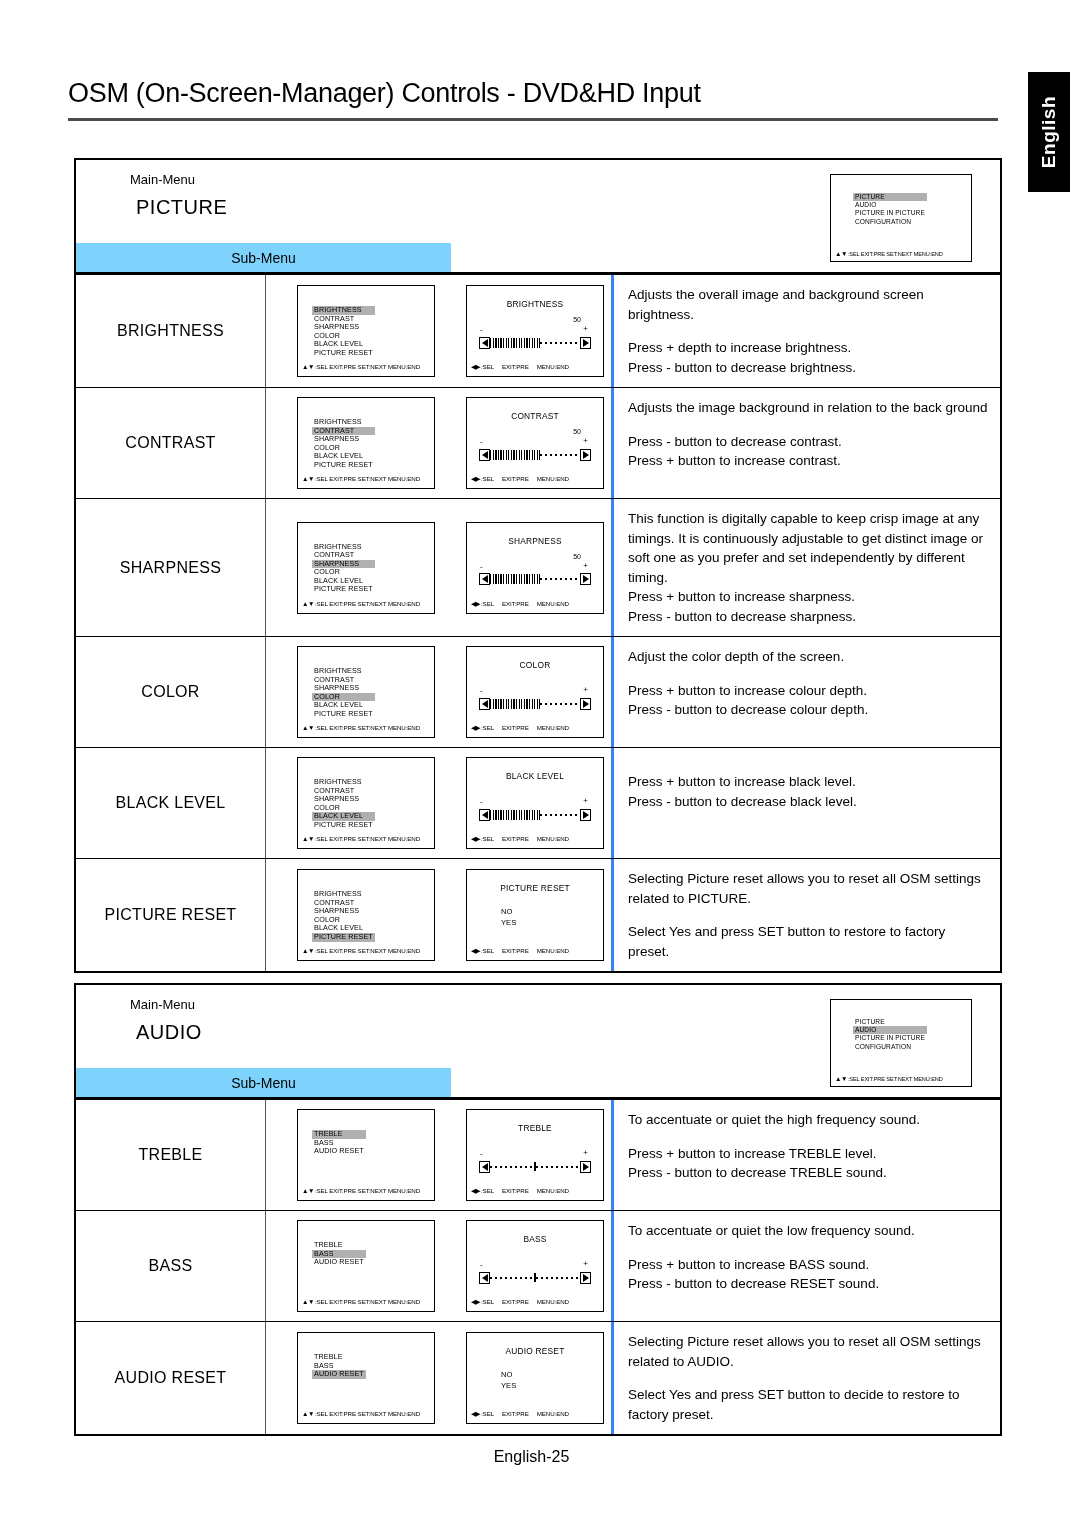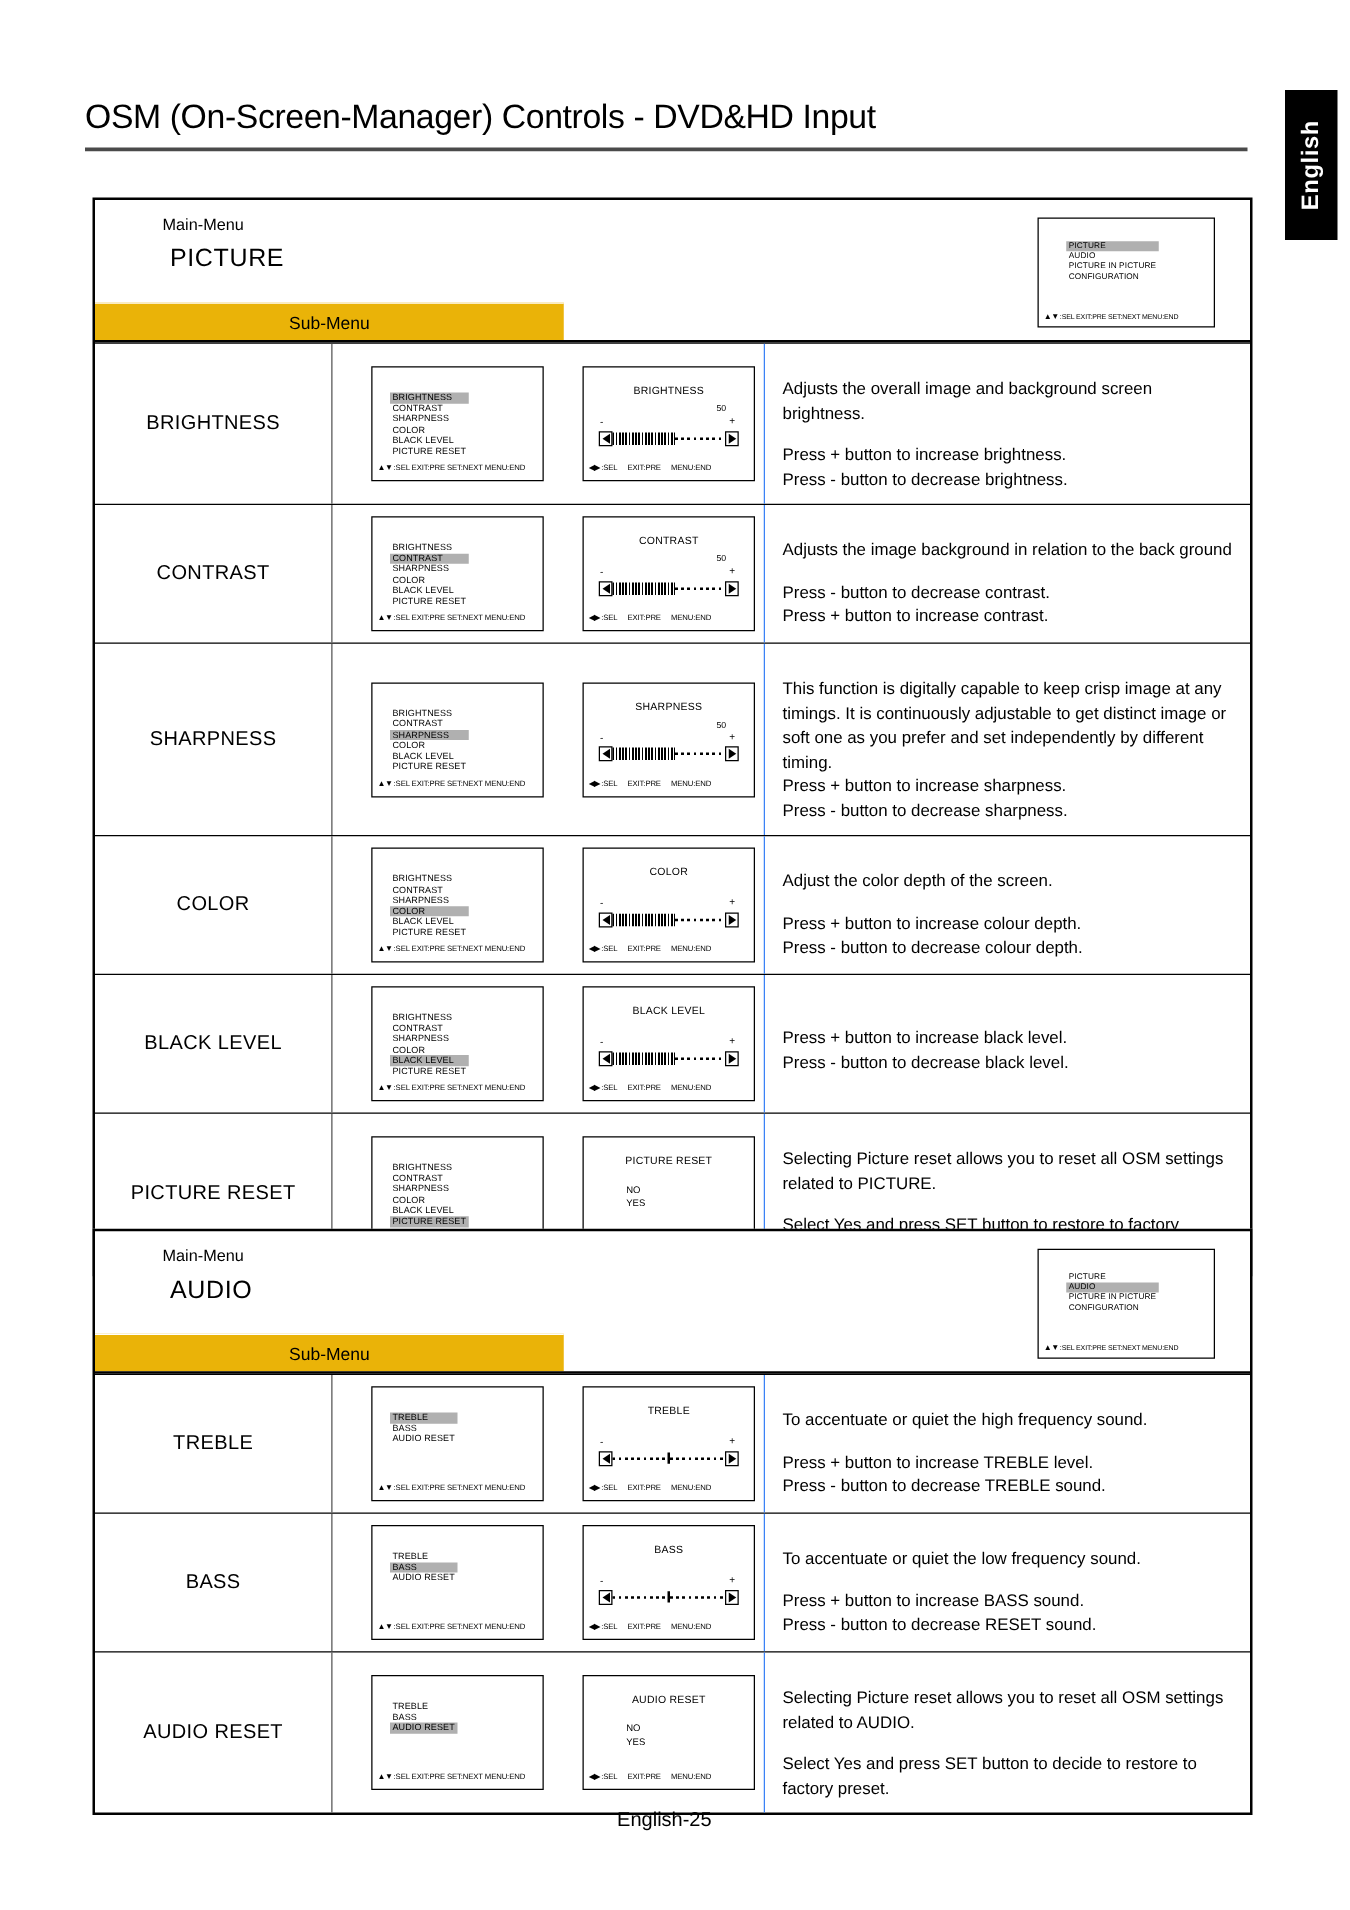--- a/index.html
+++ b/index.html
@@ -51,21 +51,21 @@
     position:absolute; left:18px; top:12px;
     font-size:13px;
     margin-left:36px;
   }
   .main-menu-name {
     position:absolute; left:60px; top:36px;
     font-size:20px; letter-spacing:0.5px;
   }
   .submenu-bar {
     height:30px; width:375px;
-    background:#eab308;
+    background:#7dd3fc;
     display:flex; align-items:center; justify-content:center;
     border-top:1px solid #fff;
   }
   .submenu-bar span { font-size:14px; }
   .submenu-rule { height:2px; background:#000; width:100%; }
 
   
   .row {
     display:flex; align-items:stretch;
     border-top:1px solid #000;
@@ -84,22 +84,22 @@
     display:flex; align-items:center; justify-content:center;
     padding:9px 0;
   }
   .col-osm-b {
     width:145px; flex:0 0 145px;
     display:flex; align-items:center; justify-content:flex-start;
     padding:9px 0;
   }
   .col-desc {
     flex:1 1 auto;
-    border-left:1px solid #3b82f6;
-    padding:26px 12px 10px 14px;
+    border-left:3px solid #3b82f6;
+    padding:10px 12px 10px 14px;
     font-size:13.5px; line-height:19.5px;
   }
   .col-desc .blank { display:block; height:14px; }
 
   
   .osm {
     border:1.5px solid #000;
     background:#fff;
     position:relative;
     font-size:7.2px;
@@ -252,21 +252,21 @@
             <span class="arrows">◀▶</span>
             <span class="seg">:SEL</span>
             <span class="seg">EXIT:PRE</span>
             <span>MENU:END</span>
           </div>
         </div>
       </div>
       <div class="col-desc">
         <div>Adjusts the overall image and background screen brightness.</div>
         <span class="blank"></span>
-        <div>Press + button to increase brightness.</div>
+        <div>Press + depth to increase brightness.</div>
         <div>Press - button to decrease brightness.</div>
       </div>
     </div>
     <div class="row">
       <div class="col-name">CONTRAST</div>
       <div class="col-osm-a">
         <div class="osm osm-list">
           <div class="osm-menuitems">
             <div>BRIGHTNESS</div>
             <div class="hl">CONTRAST</div>

